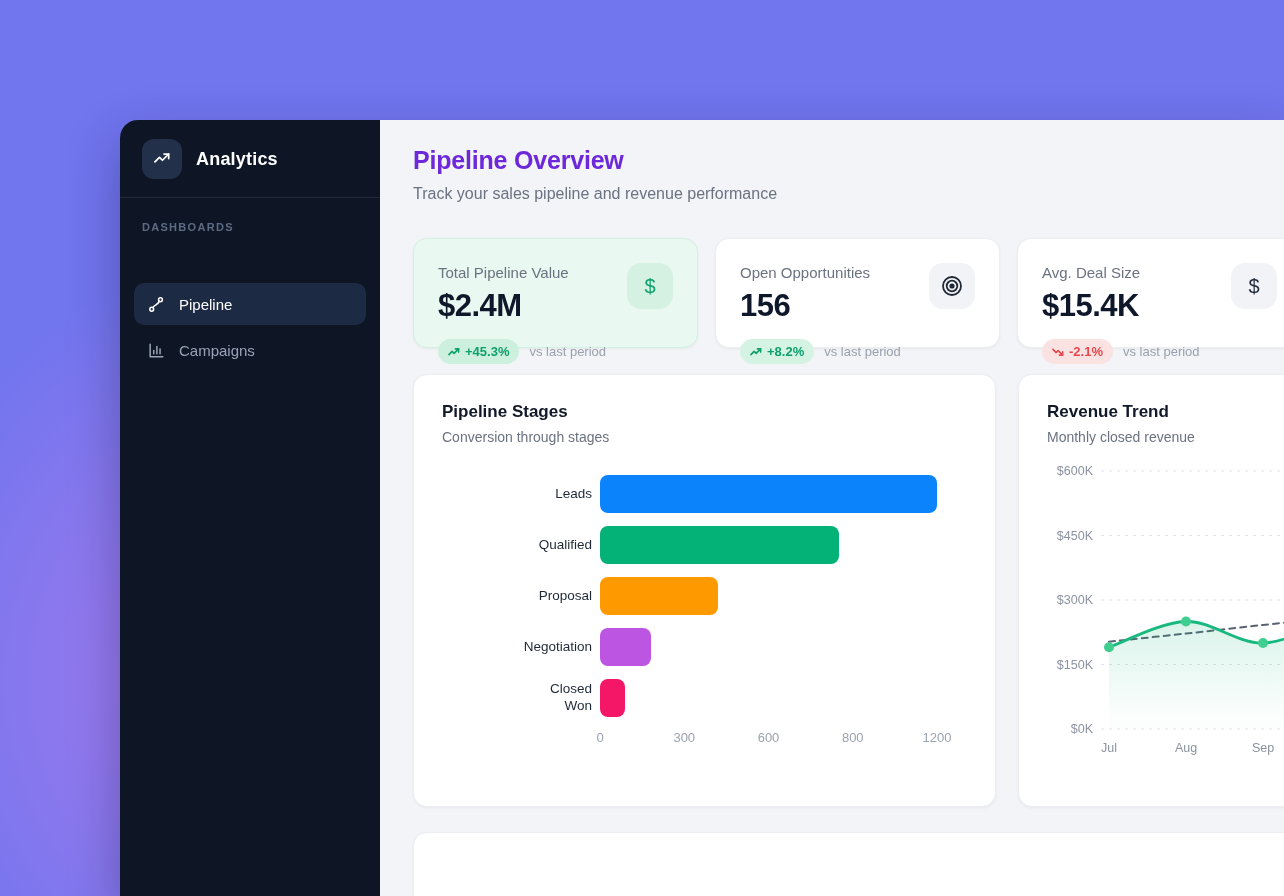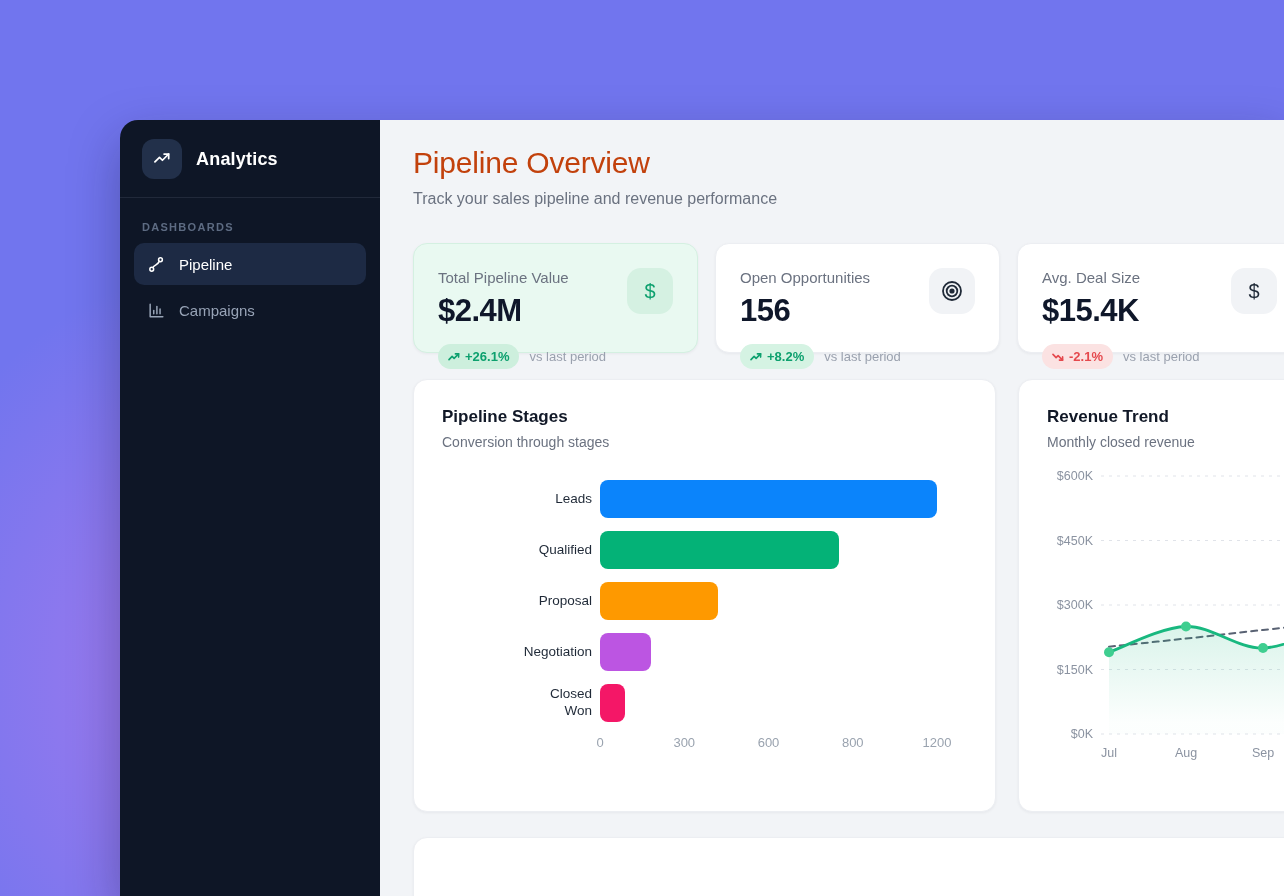--- a/index.html
+++ b/index.html
@@ -12,28 +12,28 @@
     border-radius:18px 0 0 0; overflow:hidden; display:flex;
     box-shadow:0 20px 50px rgba(20,20,60,.35);
     justify-content:center;
   }
   
   .sidebar{ width:260px; flex:none; background:#0e1626; color:#fff; display:flex; flex-direction:column; }
   .side-header{ display:flex; align-items:center; gap:14px; padding:19px 22px 18px; border-bottom:1px solid rgba(148,163,184,.14); }
   .logo-chip{ width:40px; height:40px; border-radius:12px; background:#22304a; display:flex; align-items:center; justify-content:center; color:#fff; }
   .app-name{ font-size:18px; font-weight:700; letter-spacing:.2px; }
   .section-label{ margin:23px 22px 10px; font-size:11px; font-weight:700; letter-spacing:1.3px; color:#5d6b82; }
-  .nav{ padding:0 14px; }
+  .nav{ padding:0 14px;margin-top:40px; }
   .nav-item{ display:flex; align-items:center; gap:13px; height:42px; padding:0 13px; border-radius:10px; margin-bottom:4px;
     color:#97a3b6; font-size:15px; font-weight:500; cursor:pointer; }
   .nav-item.active{ background:#1d2a44; color:#ffffff; }
   .nav-item .nicon{ display:flex; align-items:center; }
   
   .main{ flex:1; background:#f2f4f7; padding:26px 0 0 33px; overflow:hidden; position:relative; }
-  .page-title{ font-size:30px; font-weight:400; color:#c2410c; letter-spacing:-.2px; }
+  .page-title{ font-size:25px; font-weight:700; color:#6d28d9; letter-spacing:-.2px; }
   .page-subtitle{ margin-top:10px; font-size:16px; color:#6b7280; }
   
   .stats-row{ display:flex; gap:17px; margin-top:35px; }
   .stat-card{ position:relative; flex:none; width:285px; height:110px; background:#ffffff; border-radius:14px;
     border:1px solid #eceef2; padding:25px 24px; box-shadow:0 1px 3px rgba(15,23,42,.05); }
   .stat-card.highlight{ background:#e9f9f1; border-color:#d4f0e1; }
   .stat-label{ font-size:15px; color:#6b7280; }
   .stat-value{ margin-top:7px; font-size:31px; font-weight:700; color:#0f172a; letter-spacing:-.5px; }
   .stat-foot{ display:flex; align-items:center; gap:10px; margin-top:15px; }
   .delta-badge{ display:inline-flex; align-items:center; gap:5px; padding:5px 10px; border-radius:999px; font-size:13px; font-weight:700; }
@@ -116,21 +116,21 @@
 
       <div class="stat-card highlight">
         <div class="stat-label">Total Pipeline Value</div>
         <div class="stat-value">$2.4M</div>
         <div class="stat-foot">
           <span class="delta-badge up">
             <svg width="12" height="12" viewBox="0 0 12 12" fill="none" stroke="currentColor" stroke-width="1.6" stroke-linecap="round" stroke-linejoin="round">
               <path d="M1 8.6 4.1 5.4 6.1 7.4 10.6 2.9"></path>
                 <path d="M7.4 2.9h3.2v3.2"></path>
             </svg>
-            <span>+26.1%</span>
+            <span>+45.3%</span>
           </span>
           <span class="stat-note">vs last period</span>
         </div>
         <span class="stat-chip">$</span>
       </div>
 
       <div class="stat-card">
         <div class="stat-label">Open Opportunities</div>
         <div class="stat-value">156</div>
         <div class="stat-foot">

